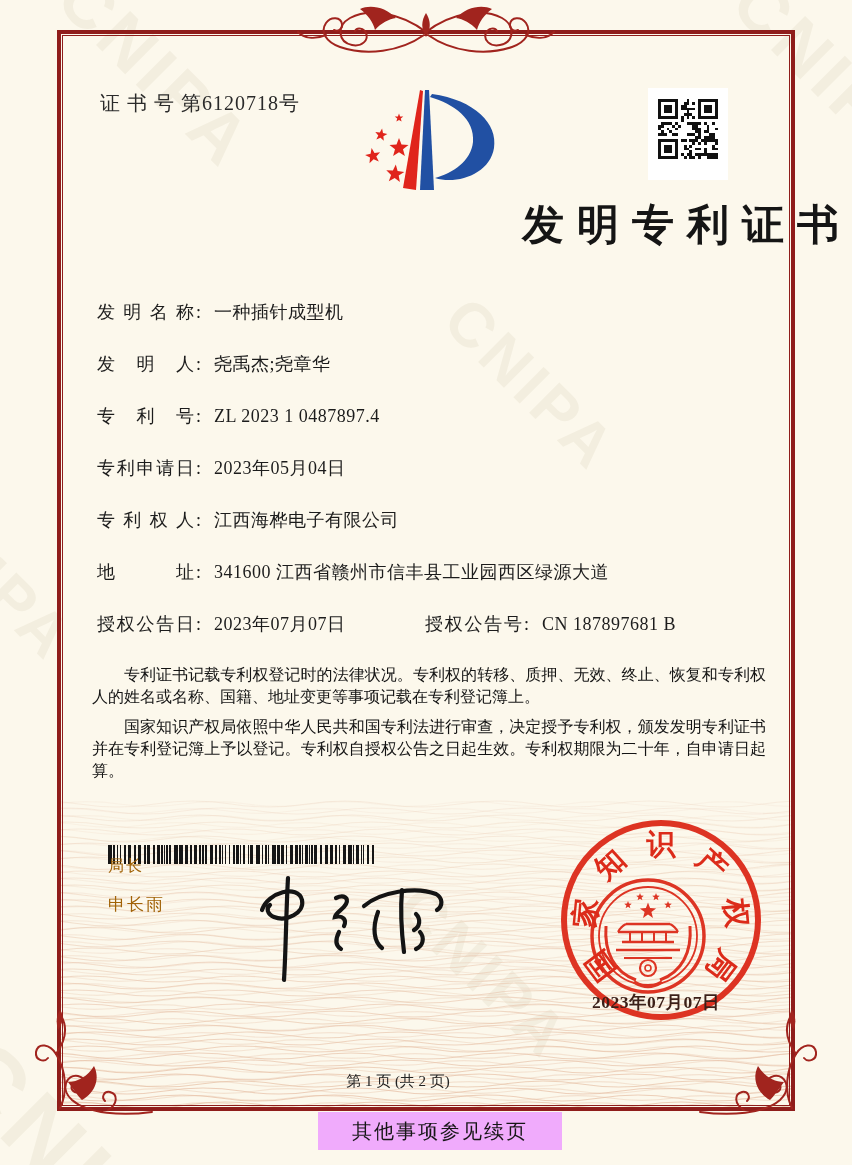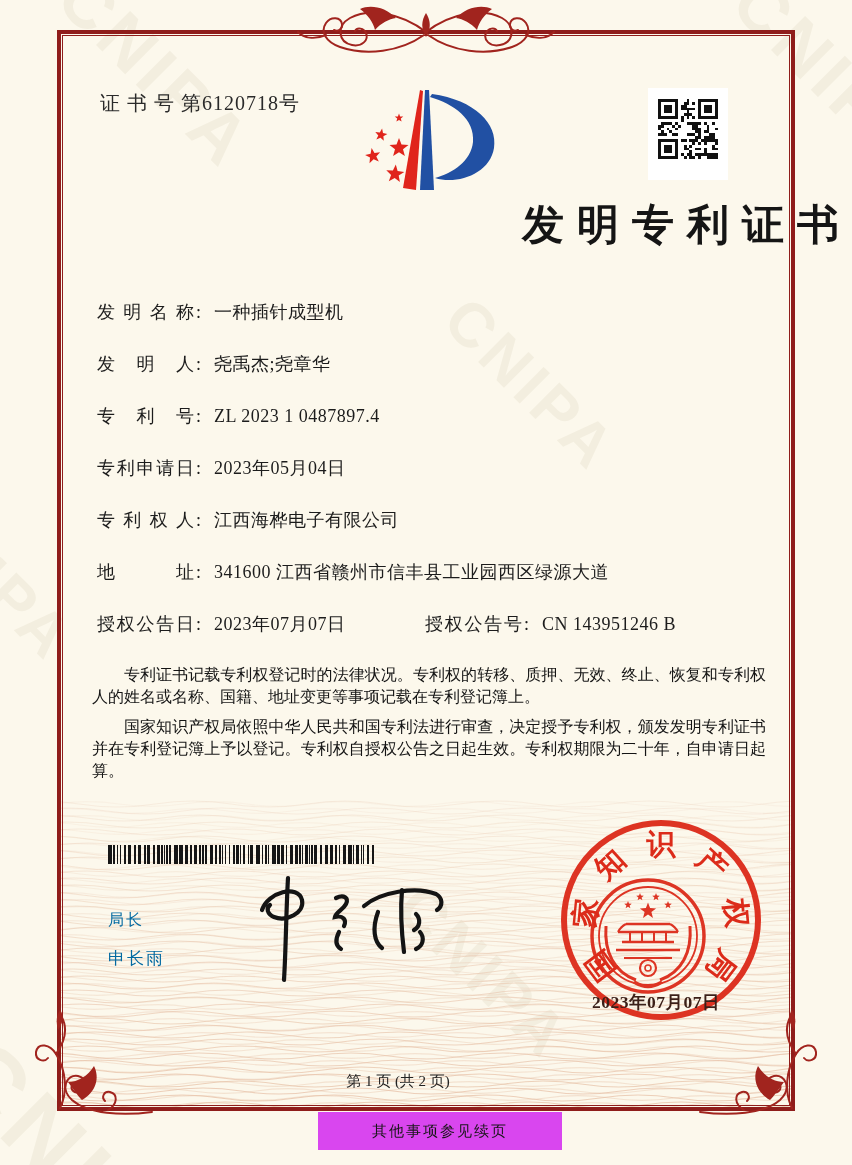--- a/index.html
+++ b/index.html
@@ -49,41 +49,41 @@
   .colon{display:inline-block;width:18px;text-align:left;margin-left:2px}
   .fvalue{letter-spacing:.5px}
 
   .paragraphs{position:absolute;left:92px;top:664px;width:674px;
     font-size:16px;line-height:22.3px;color:#141414;text-align:justify}
   .paragraphs p{margin:0;text-indent:2em}
   .paragraphs p + p{margin-top:7px}
 
   #barcode{position:absolute;left:108px;top:845px}
 
-  .officer{position:absolute;left:108px;top:910px;
-    font-family:Liberation Sans, sans-serif;color:#0369a1}
+  .officer{position:absolute;left:108px;top:856px;
+    font-family:Liberation Sans, sans-serif;color:#a16207}
   .officer .role{font-size:16px;letter-spacing:2px}
   .officer .name{font-size:17px;letter-spacing:2px;margin-top:16px}
   #signature{position:absolute;left:240px;top:868px}
 
   .seal{position:absolute;left:561px;top:820px;width:200px;height:200px}
   .seal-ring{position:absolute;inset:0;border:6.5px solid var(--seal-red);
     border-radius:50%;box-sizing:border-box;opacity:.96}
   .seal-char{position:absolute;left:100px;top:100px;font-size:29px;font-weight:700;
     color:var(--seal-red);line-height:1;width:0;height:0;display:flex;
     align-items:center;justify-content:center;overflow:visible;white-space:nowrap}
   #emblem{position:absolute;left:27px;top:53px}
   .seal-date{position:absolute;left:0;top:170px;width:190px;text-align:center;
     font-size:17.5px;font-weight:700;color:#3b1f18;letter-spacing:.5px}
 
   .page-info{position:absolute;left:48px;top:1072px;width:700px;text-align:center;
     font-size:15px;color:#222}
   .footer-note{position:absolute;left:318px;top:1112px;width:244px;height:38px;
-    background:#d946ef;display:flex;align-items:center;justify-content:center;
-    font-size:15px;color:#161616;letter-spacing:2px}
+    background:#f0abfc;display:flex;align-items:center;justify-content:center;
+    font-size:20px;color:#161616;letter-spacing:2px}
   svg{display:block}
 </style>
 </head>
 <body>
 
 <div id="watermarks">
     <div class="watermark" style="left: 70px; top: -50px; font-size: 70px;">CNIPA</div>
     <div class="watermark" style="left: 745px; top: -45px; font-size: 70px;">CNIPA</div>
     <div class="watermark" style="left: 455px; top: 278px; font-size: 62px;">CNIPA</div>
     <div class="watermark" style="left: -88px; top: 468px; font-size: 62px;">CNIPA</div>
@@ -537,21 +537,21 @@
       </div>
       <div class="pair second">
         <span class="flabel">
           <span>授</span>
           <span>权</span>
           <span>公</span>
           <span>告</span>
           <span>号</span>
         </span>
         <span class="colon">:</span>
-        <span class="fvalue">CN 143951246 B</span>
+        <span class="fvalue">CN 187897681 B</span>
       </div>
     </div>
   </div>
 
 <div class="paragraphs">
     <p>专利证书记载专利权登记时的法律状况。专利权的转移、质押、无效、终止、恢复和专利权人的姓名或名称、国籍、地址变更等事项记载在专利登记簿上。</p>
     <p>国家知识产权局依照中华人民共和国专利法进行审查，决定授予专利权，颁发发明专利证书并在专利登记簿上予以登记。专利权自授权公告之日起生效。专利权期限为二十年，自申请日起算。</p>
   </div>
 
 <svg id="barcode" width="266" height="19" viewBox="0 0 266 19">

